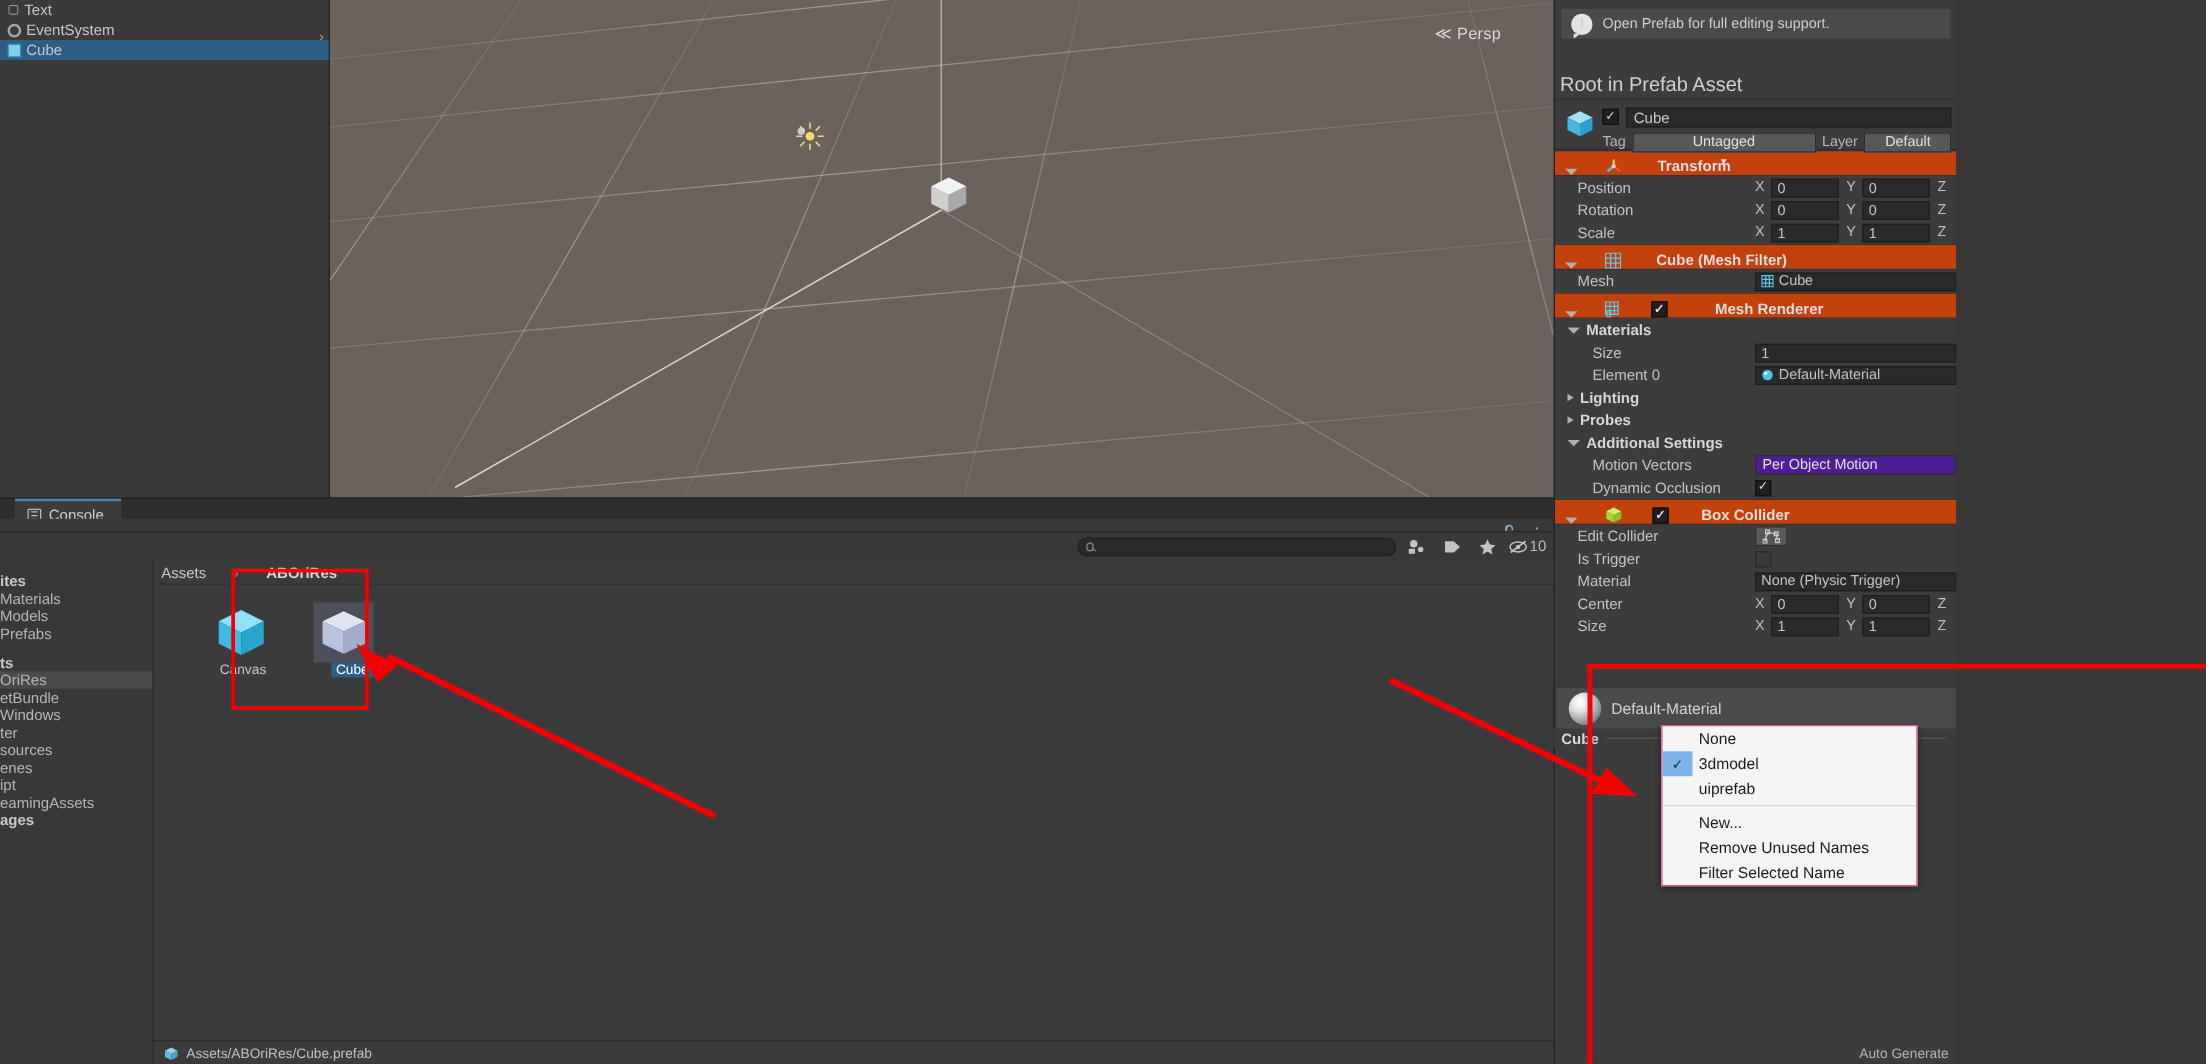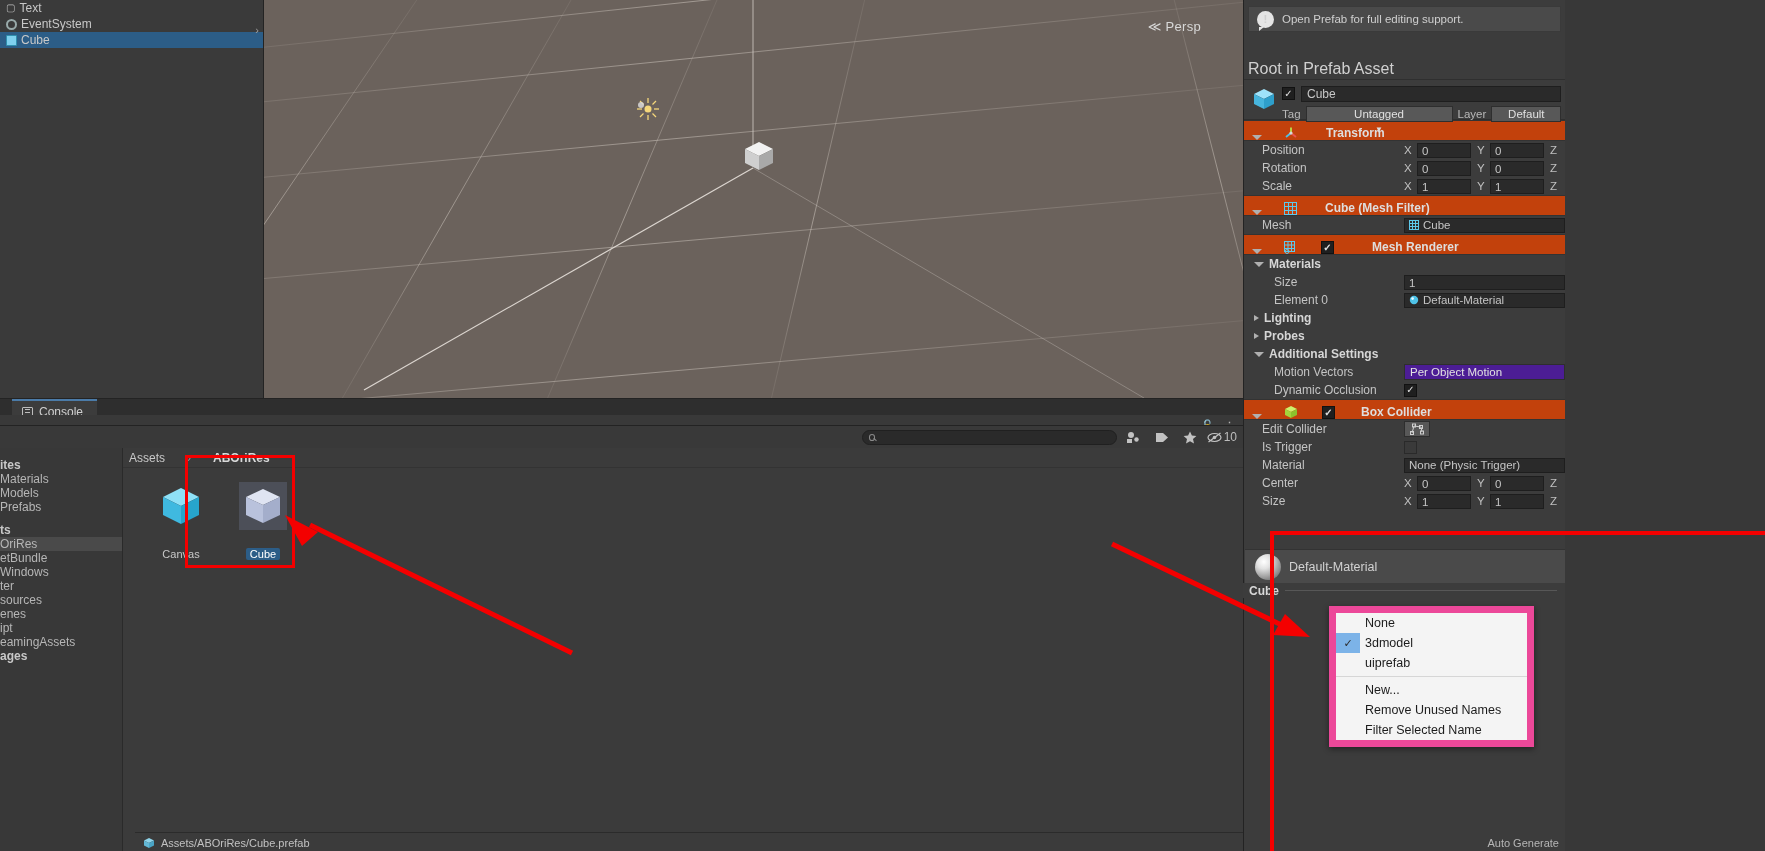--- a/index.html
+++ b/index.html
@@ -129,28 +129,28 @@
   .breadcrumb {
     height: 20px; display: flex; align-items: center; gap: 22px;
     padding-left: 6px; background: #3b3b3b; font-size: 12px; color: #c9c9c9;
     border-bottom: 1px solid #333;
   }
   .breadcrumb .sep { color: #909090; }
   .breadcrumb .cur { font-weight: bold; color: #d8d8d8; }
 
   .asset-grid { display: flex; gap: 10px; padding: 14px 0 0 22px; }
   .asset {
-    width: 72px; display: flex; flex-direction: column; align-items: center; gap: 18px;
+    width: 72px; display: flex; flex-direction: column; align-items: flex-end; gap: 0;
   }
   .asset .thumb { width: 48px; height: 48px; display: flex; align-items: center; justify-content: center; }
   .asset .lbl { font-size: 11px; color: #c8c8c8; padding: 0 4px; border-radius: 2px; }
   .asset .lbl.sel { background: #2c5d87; color: #fff; }
 
   .status-bar {
-    position: absolute; left: 12px; bottom: 0; width: 1243px; height: 20px;
+    position: absolute; left: 0; bottom: 0; width: 1243px; height: 20px;
     background: #3b3b3b; border-top: 1px solid #2b2b2b;
     display: flex; align-items: center; padding: 0 8px; gap: 6px;
     font-size: 11px; color: #c2c2c2;
   }
   .slider { margin-left: auto; display: flex; align-items: center; gap: 0; }
   .slider .track { width: 52px; height: 2px; background: #777; }
   .slider .knob { width: 9px; height: 9px; border-radius: 50%; background: #b4b4b4; margin-left: -3px; }
 
   
   .inspector {
@@ -267,22 +267,22 @@
     background: #3c3c3c; display: flex; align-items: center; padding-left: 6px; gap: 6px;
   }
   .cube-strip .ct { font-size: 12px; font-weight: bold; color: #d8d8d8; }
   .cube-strip .line { flex: 1; height: 1px; background: #575757; margin-right: 8px; }
   .autogen {
     position: absolute; right: 6px; bottom: 2px; font-size: 11px; color: #b6b6b6;
   }
 
   
   .menu {
-    position: absolute; left: 1329px; top: 606px; width: 205px;
-    background: #f4f4f4; border: 7px solid #ec4899;
+    position: absolute; left: 1329px; top: 580px; width: 205px;
+    background: #f4f4f4; border: 1px solid #ec4899;
     box-shadow: 0 2px 6px rgba(0,0,0,.45); z-index: 40;
   }
   .menu .mi {
     height: 20px; display: flex; align-items: center;
     font-size: 12.5px; color: #1c1c1c; padding-left: 29px; position: relative;
   }
   .menu .mi .check {
     position: absolute; left: 0; top: 0; width: 24px; height: 20px;
     display: flex; align-items: center; justify-content: center;
     background: #7cb3e8; color: #2a2a2a; font-size: 11px;

